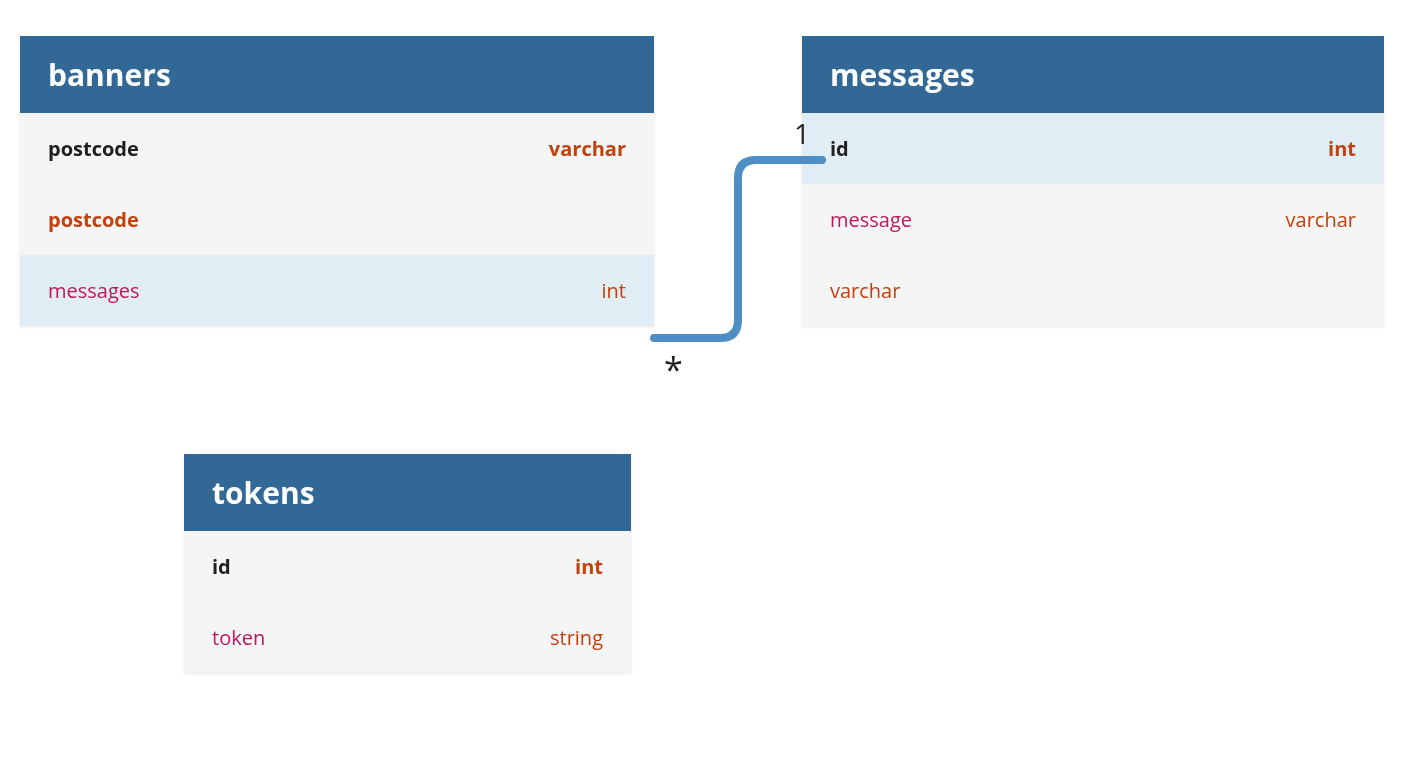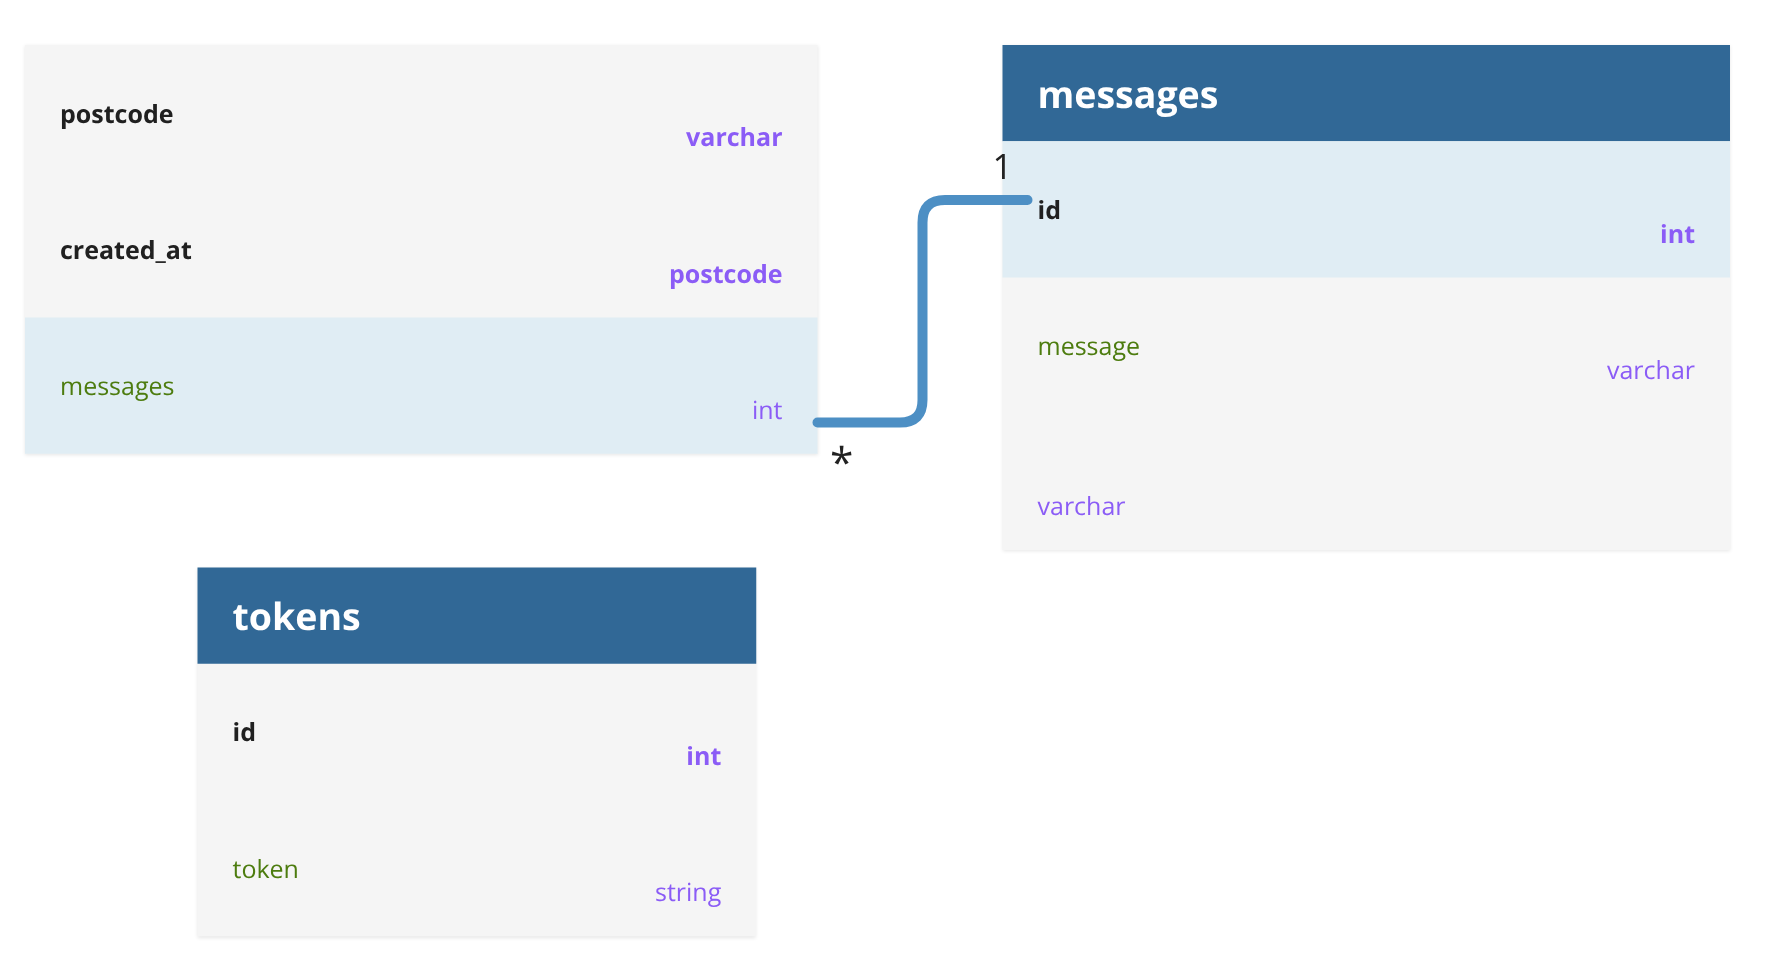--- a/index.html
+++ b/index.html
@@ -24,31 +24,30 @@
     padding: 18px 28px;
   }
   .table-row {
     display: flex;
     justify-content: space-between;
     align-items: center;
     padding: 22px 28px;
     font-size: 20px;
   }
   .col-name {
-    color: #4d7c0f;
+    color: #be185d;
     font-weight: 400;
   }
   .col-name.bold {
     color: #202020;
     font-weight: 700;
   }
   .col-type {
-    color: #8b5cf6;
+    color: #c2410c;
     font-weight: 400;
-    margin-top: 38px;
   }
   .col-type.bold {
     font-weight: 700;
   }
   .row-highlight {
     background: #e0edf4;
   }
   svg.connector {
     position: absolute;
     top: 0;
@@ -58,26 +57,26 @@
   .cardinality {
     position: absolute;
     font-size: 28px;
     color: #222;
   }
 </style>
 </head>
 <body>
 
 <div class="table" style="left:20px; top:36px; width:634px;">
+  <div class="table-header">banners</div>
   <div class="table-row">
     <span class="col-name bold">postcode</span>
     <span class="col-type bold">varchar</span>
   </div>
   <div class="table-row">
-    <span class="col-name bold">created_at</span>
     <span class="col-type bold">postcode</span>
   </div>
   <div class="table-row row-highlight">
     <span class="col-name">messages</span>
     <span class="col-type">int</span>
   </div>
 </div>
 
 <div class="table" style="left:802px; top:36px; width:582px;">
   <div class="table-header">messages</div>
@@ -87,21 +86,21 @@
   </div>
   <div class="table-row">
     <span class="col-name">message</span>
     <span class="col-type">varchar</span>
   </div>
   <div class="table-row">
     <span class="col-type">varchar</span>
   </div>
 </div>
 
-<div class="table" style="left:158px; top:454px; width:447px;">
+<div class="table" style="left:184px; top:454px; width:447px;">
   <div class="table-header">tokens</div>
   <div class="table-row">
     <span class="col-name bold">id</span>
     <span class="col-type bold">int</span>
   </div>
   <div class="table-row">
     <span class="col-name">token</span>
     <span class="col-type">string</span>
   </div>
 </div>

